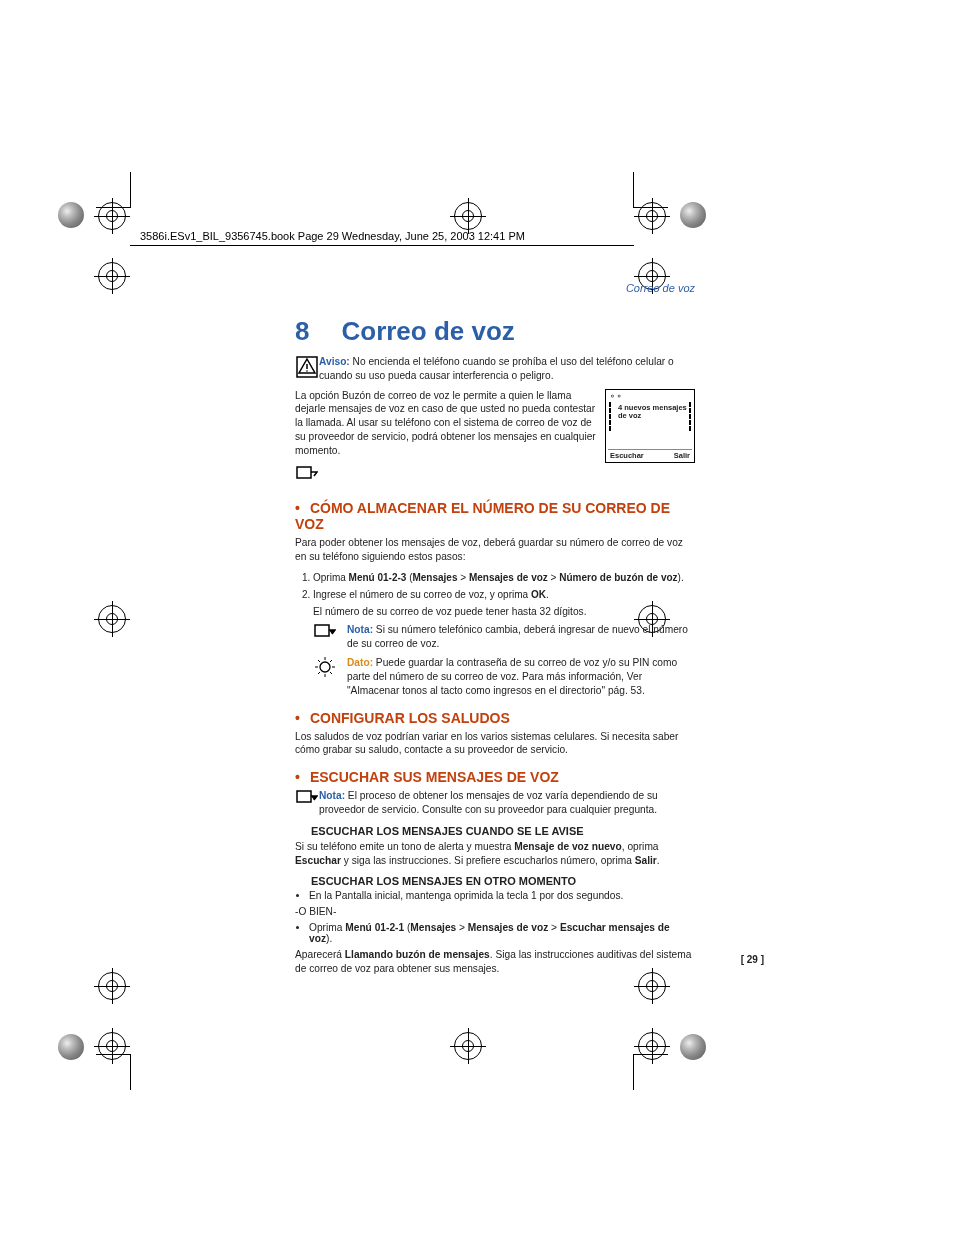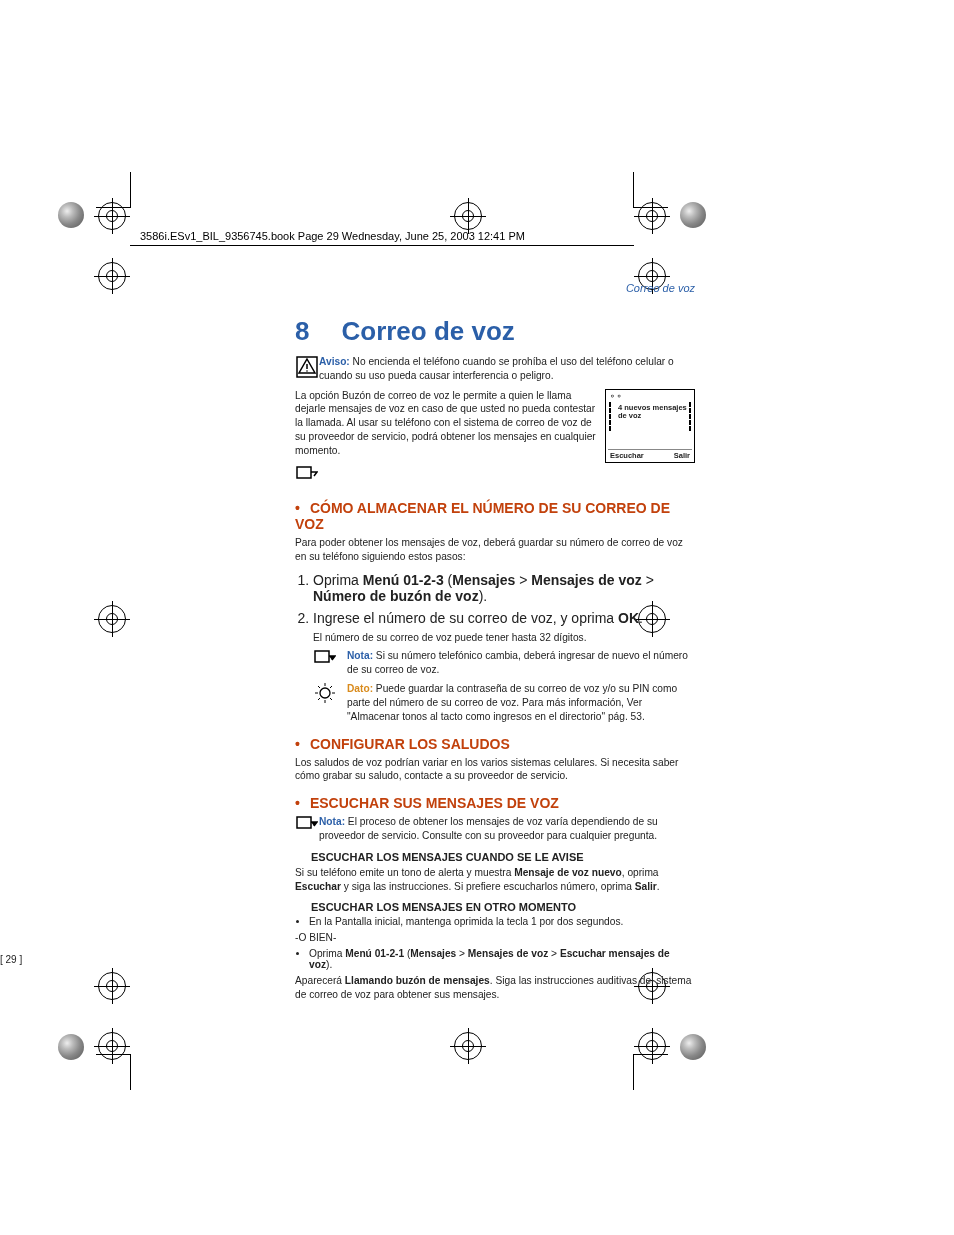--- a/index.html
+++ b/index.html
@@ -102,21 +102,21 @@
     margin-bottom: 4px;
   }
   .h2 .bullet { margin-right: 10px; }
   .h3 {
     font-weight: 700;
     font-size: 11px;
     margin-top: 8px;
     margin-bottom: 3px;
     padding-left: 16px;
   }
-  ol.steps { margin: 4px 0 4px 0; padding-left: 18px; font-size: 14px; }
+  ol.steps { margin: 4px 0 4px 0; padding-left: 18px; font-size: 10px; }
   ol.steps li { margin-bottom: 6px; }
   .indent-sub { margin-left: 18px; font-size: 10.2px; margin-bottom: 6px; }
   ul.bul { margin: 3px 0; padding-left: 14px; font-size: 10.2px; }
   ul.bul li { margin-bottom: 4px; }
   .phone-box {
     float: right;
     width: 88px;
     height: 72px;
     border: 1px solid #000;
     margin-left: 8px;
@@ -125,25 +125,25 @@
     position: relative;
   }
   .phone-top { position:absolute; top:2px; left:3px; font-size:8px; }
   .phone-msg { position:absolute; top:14px; left:12px; font-weight:700; line-height:1.1; }
   .phone-sig-l { position:absolute; top:12px; left:3px; width:2px; height:38px; }
   .phone-sig-r { position:absolute; top:12px; right:3px; width:2px; height:38px; }
   .phone-bottom-l { position:absolute; bottom:2px; left:4px; font-weight:700; }
   .phone-bottom-r { position:absolute; bottom:2px; right:4px; font-weight:700; }
   .phone-line { position:absolute; bottom:12px; left:2px; right:2px; border-top:1px solid #888; }
   .page-num {
-    text-align: left;
+    text-align: right;
     font-size: 10px;
     position: absolute;
     bottom: 270px;
-    left: 0; right: 15px;
+    left: 0; right: 0; font-weight: bold;
   }
   svg { display:block; }
   .note-indent { display:flex; gap:10px; margin-left:18px; margin-bottom:6px; }
   .note-indent .icon-col { flex:0 0 24px; }
   .bar-segment { width:2px; height:5px; background:#000; margin-bottom:1px; }
 </style>
 </head>
 <body>
 
 <div class="page">

